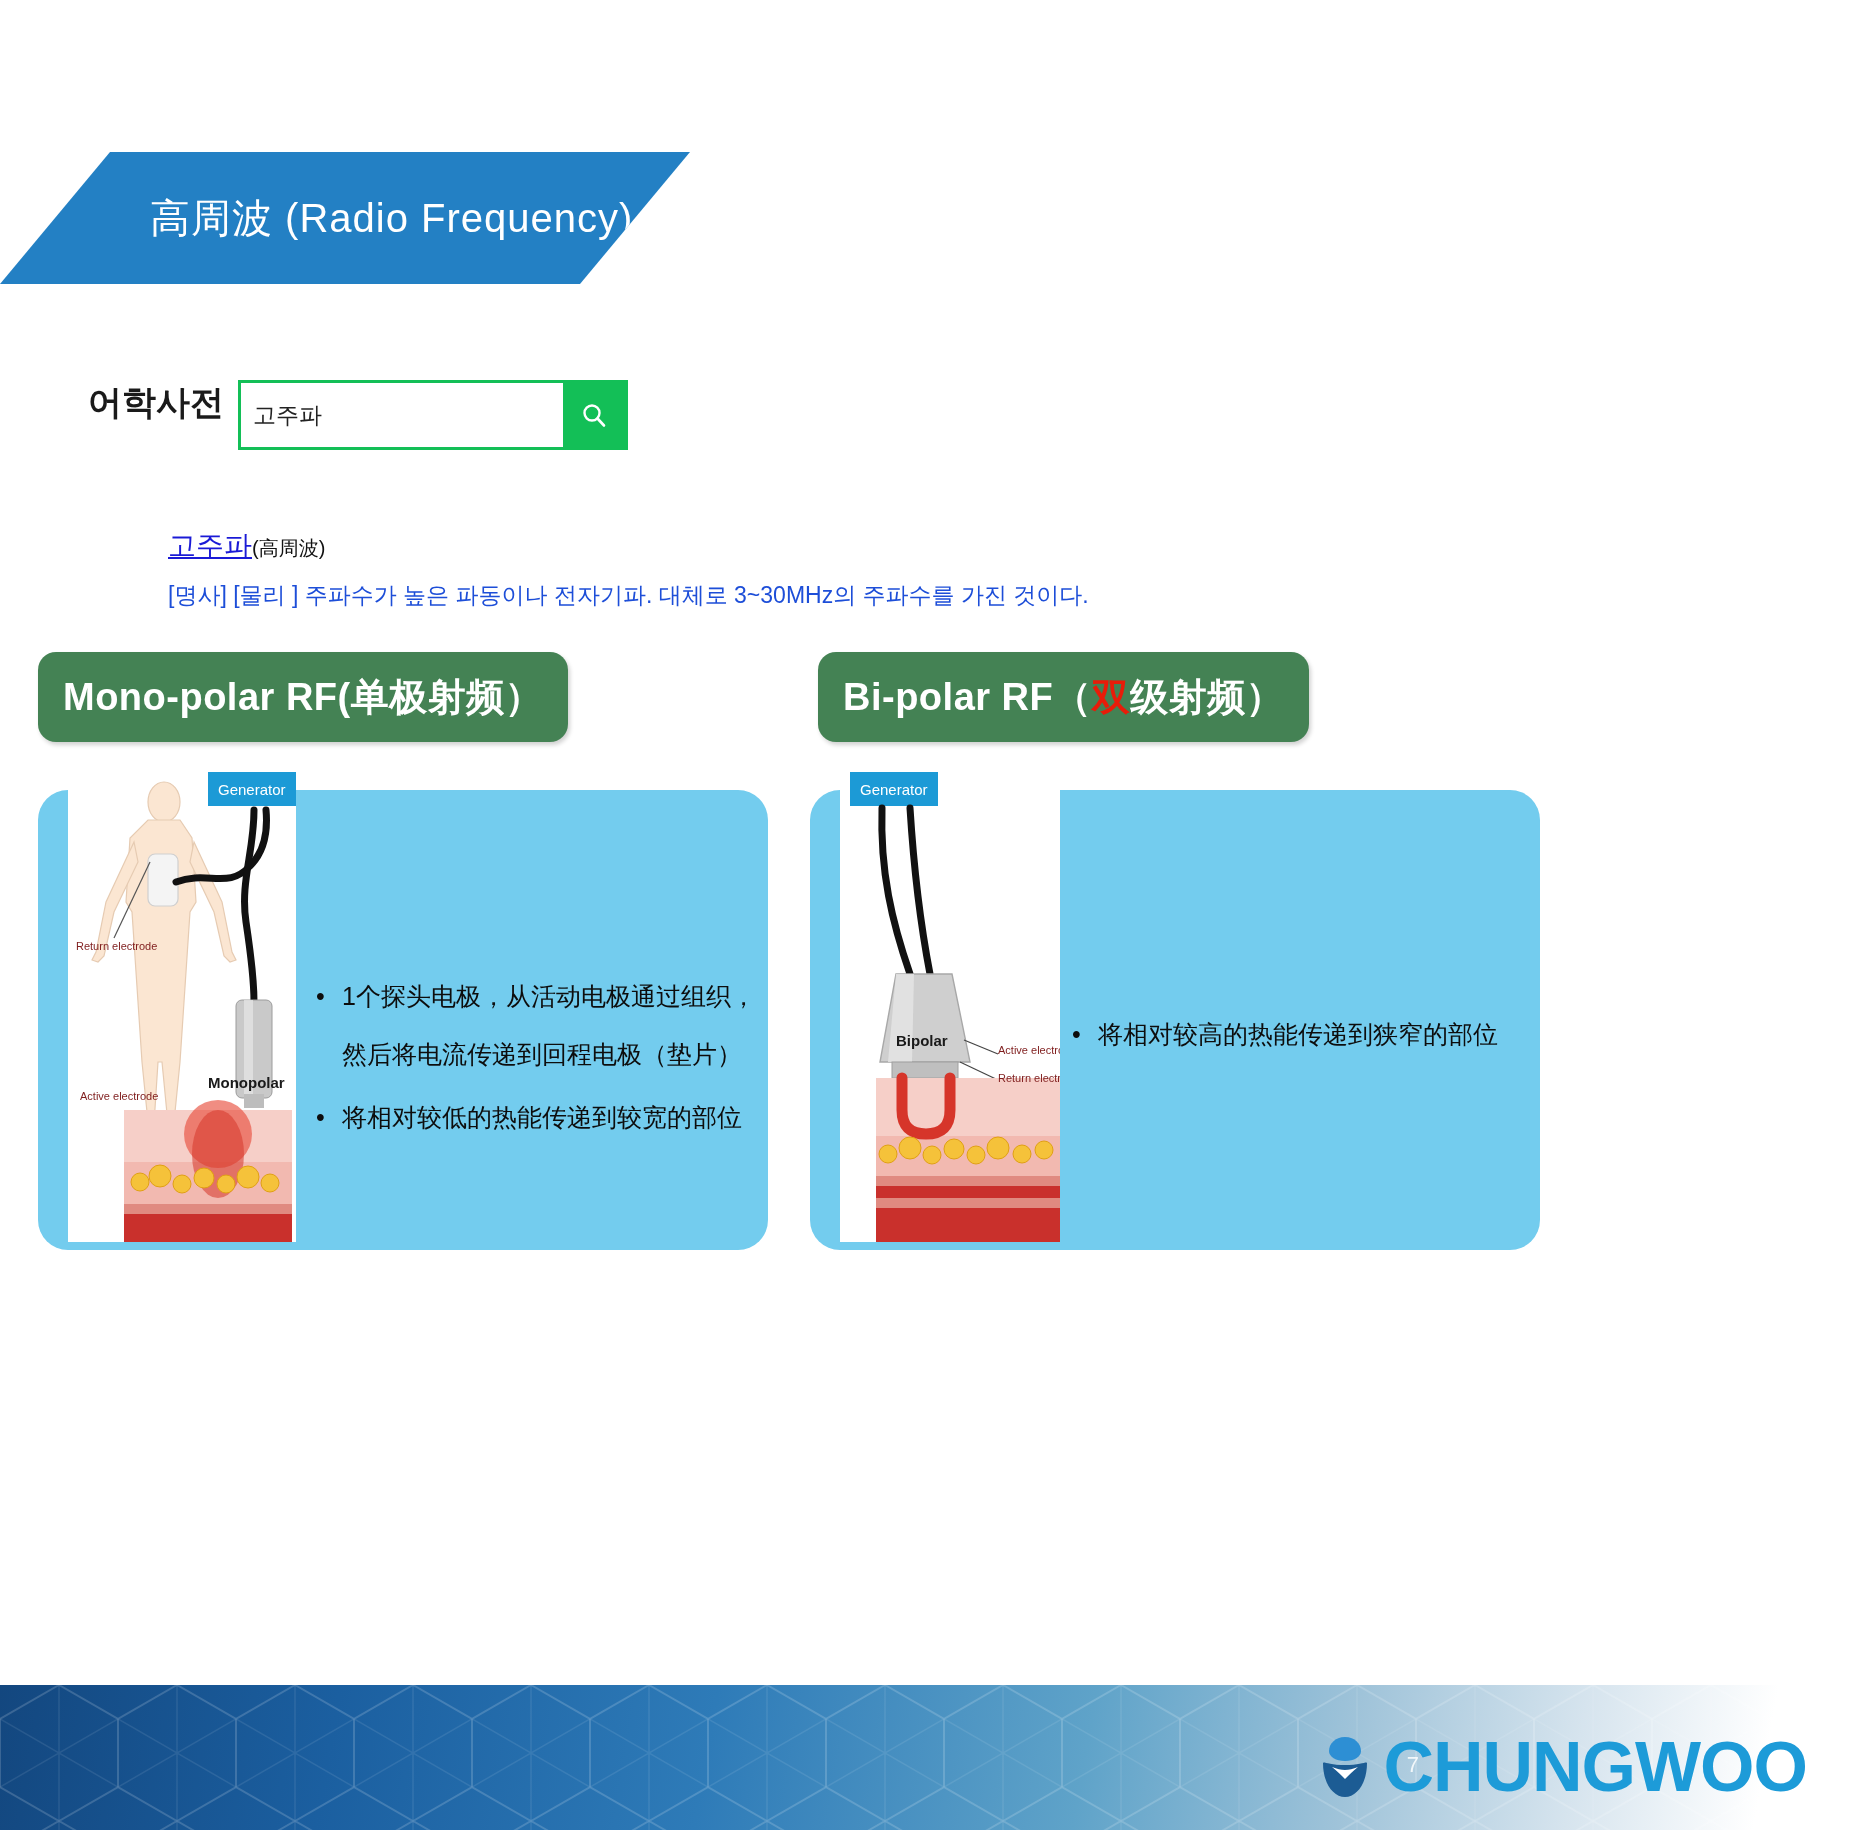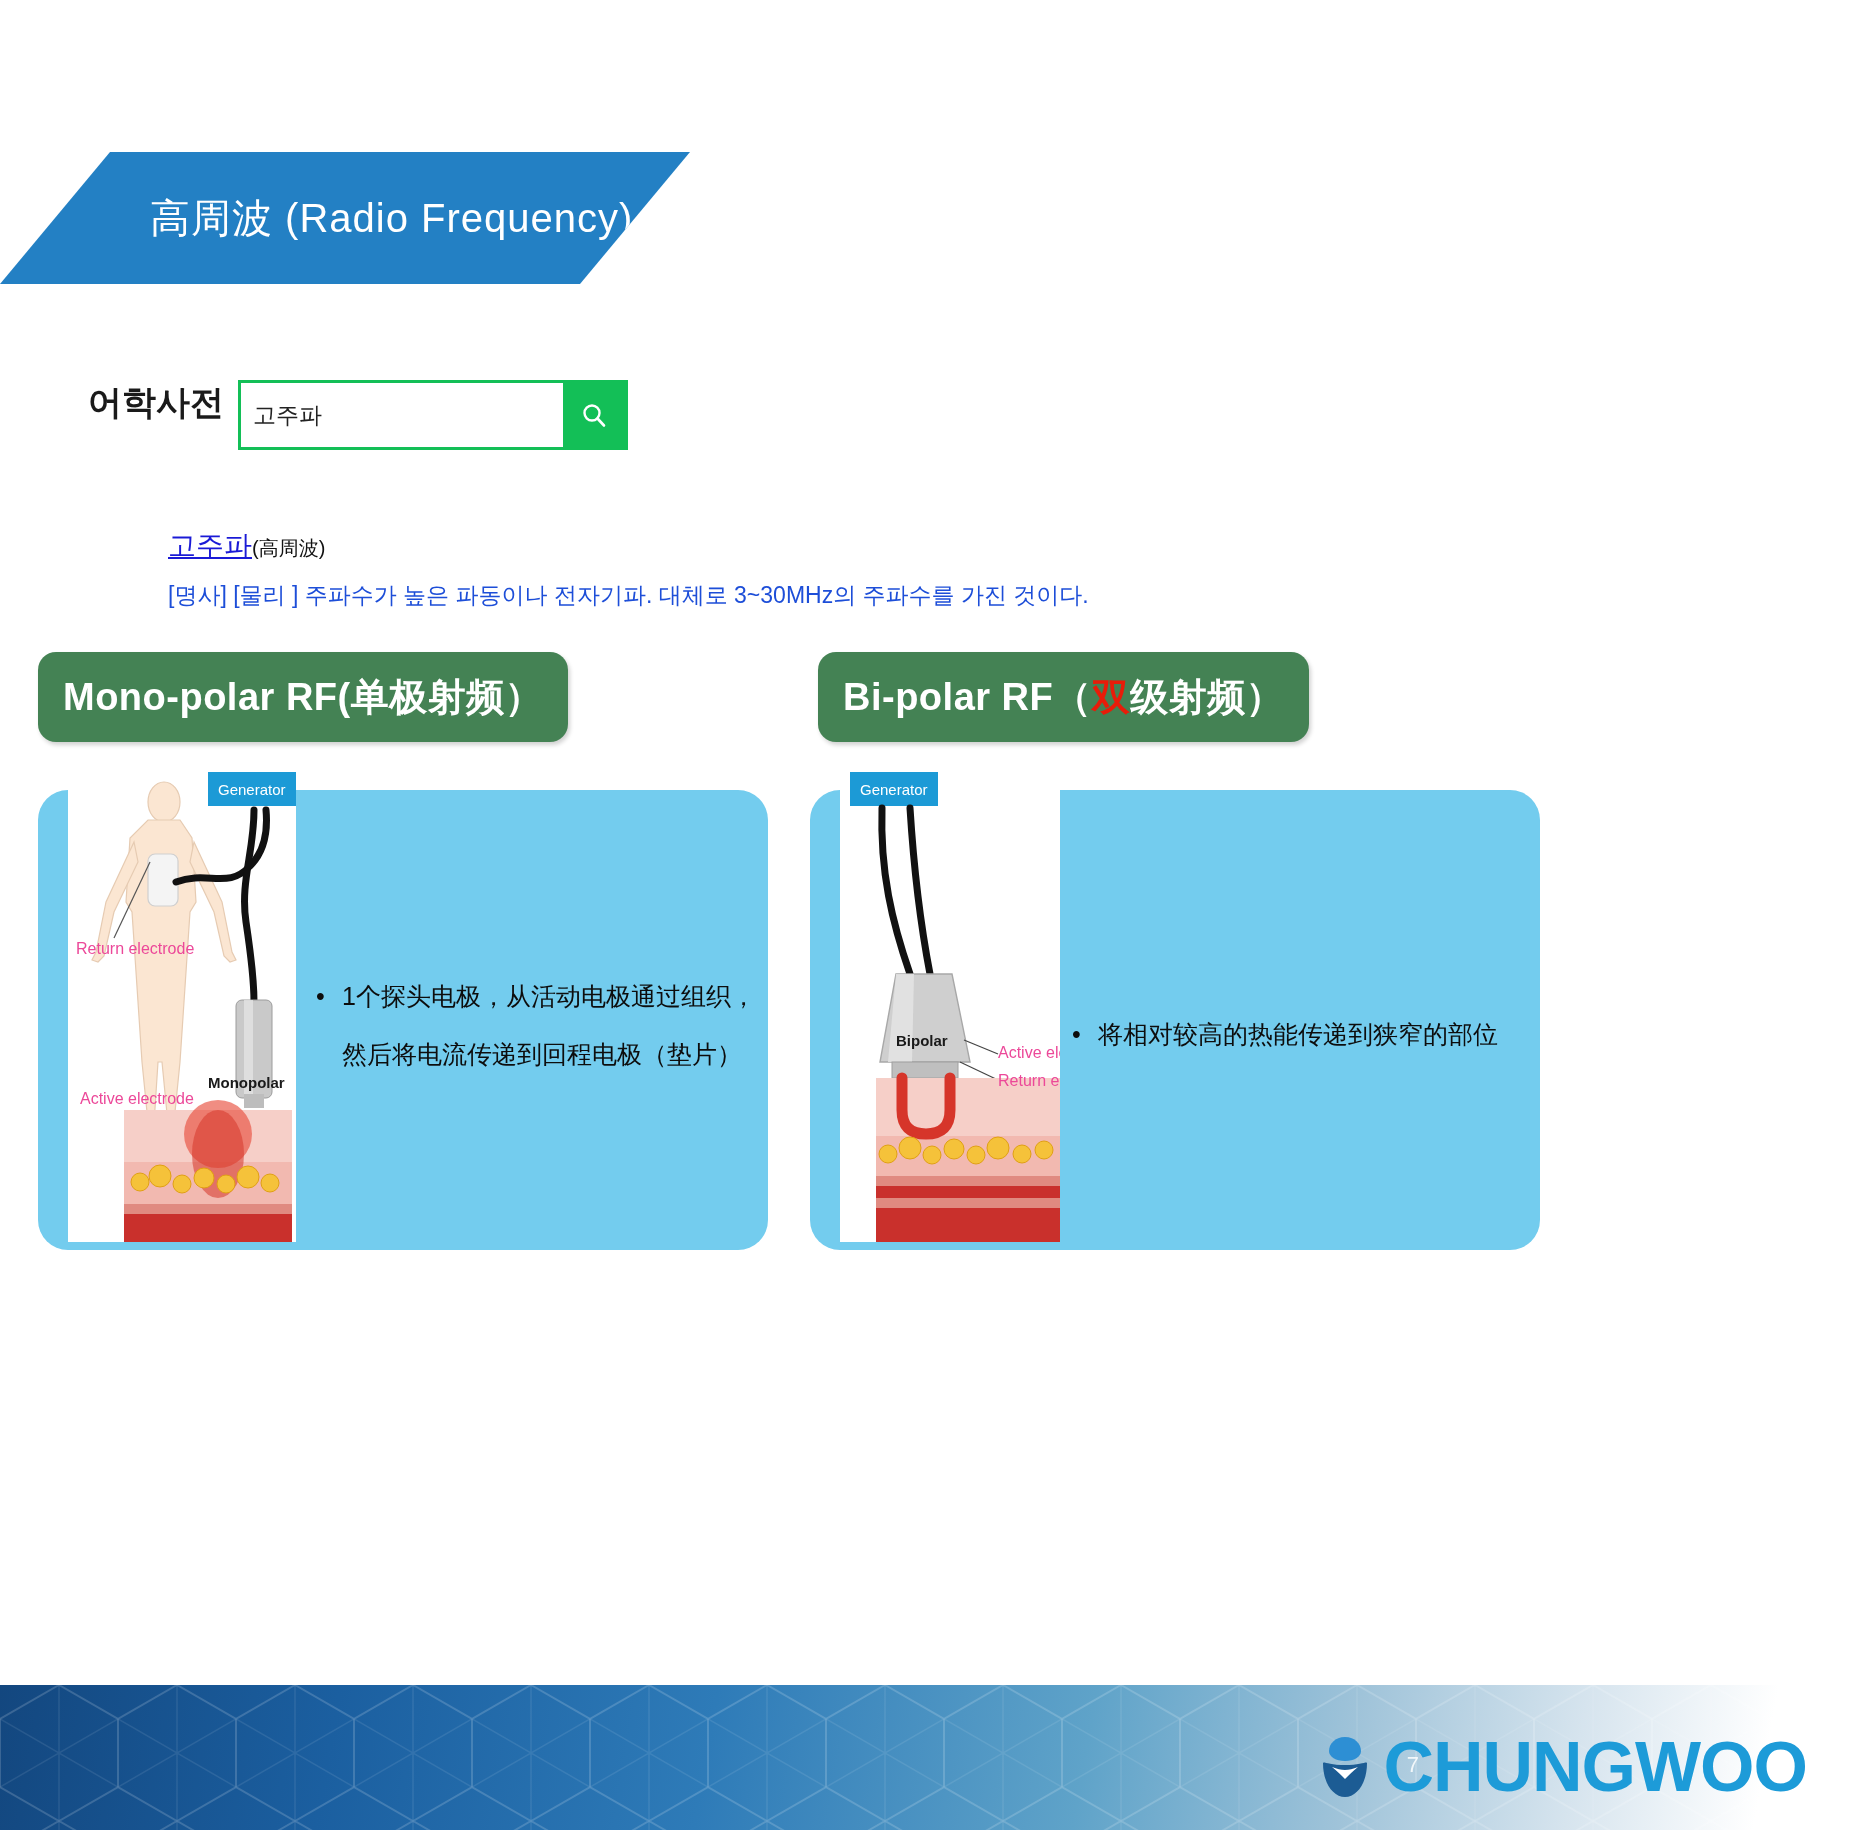--- a/index.html
+++ b/index.html
@@ -114,22 +114,22 @@
   .card-figure{
     position:absolute;
     background:#ffffff;
     overflow:hidden;
   }
   #fig-mono{ left:68px;  top:762px; width:228px; height:480px; }
   #fig-bi  { left:840px; top:762px; width:220px; height:480px; }
 
   .fig-label{
     position:absolute;
-    font-size:16px;
-    color:#ec4899;
+    font-size:11px;
+    color:#7f1d1d;
     white-space:nowrap;
   }
   .fig-label-big{
     position:absolute;
     font-size:15px;
     font-weight:700;
     color:#1a1a1a;
     white-space:nowrap;
     margin-top:24px;
   }
@@ -257,20 +257,21 @@
       <circle cx="202" cy="421" r="9"></circle>
     </g>
   </svg>
   <span class="fig-label" style="left:8px; top:178px;">Return electrode</span>
   <span class="fig-label" style="left:12px; top:328px;">Active electrode</span>
   <span class="fig-label-big" style="left:140px; top:288px;">Monopolar</span>
 </div>
 
 <div class="bullets" id="bullets-mono">
   <div class="bullet">1个探头电极，从活动电极通过组织，然后将电流传递到回程电极（垫片）</div>
+  <div class="bullet">将相对较低的热能传递到较宽的部位</div>
 </div>
 
 <div class="card" id="card-bi"></div>
 
 <div class="badge" id="badge-bi">
   <span class="badge-text"><span>Bi-polar RF（</span><span class="hl">双</span><span>级射频）</span></span>
 </div>
 
 <div class="card-figure" id="fig-bi">
   <svg width="220" height="480" viewBox="0 0 220 480">

